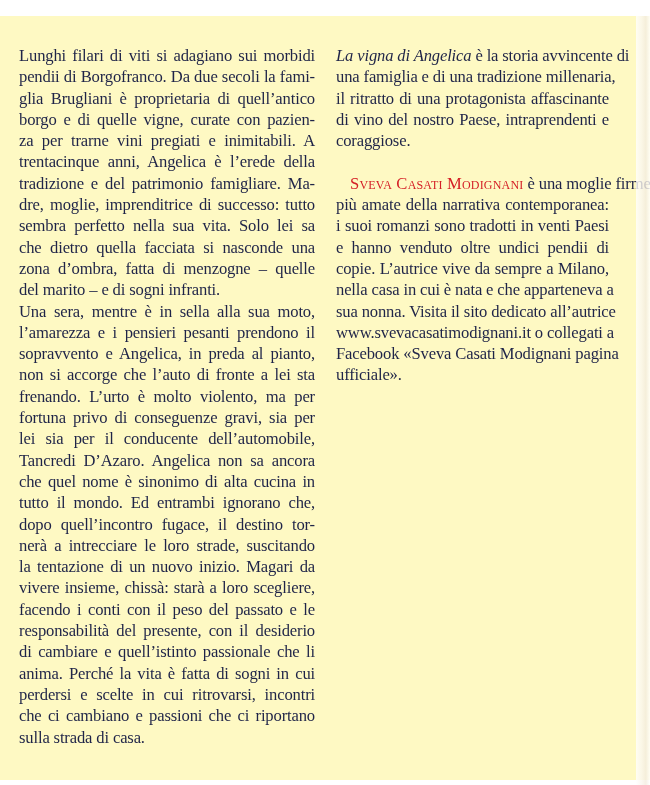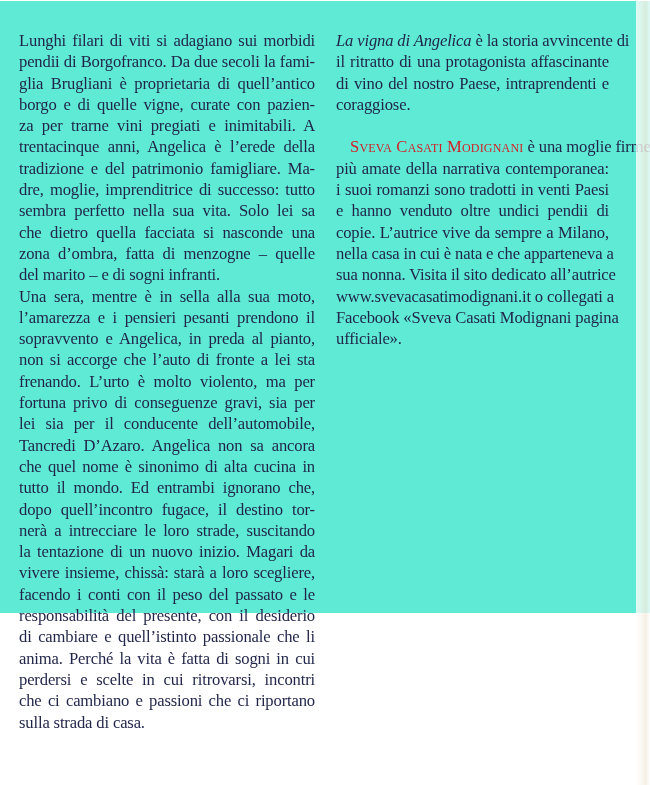--- a/index.html
+++ b/index.html
@@ -10,23 +10,23 @@
     body {
       width: 650px;
       height: 785px;
       position: relative;
       overflow: hidden;
       font-family: "Liberation Serif", "DejaVu Serif", serif;
       color: #1f2448;
     }
     .page {
       position: absolute;
-      left: 0; top: 1px;
-      width: 650px; height: 612px;
-      background: #5eead4;
+      left: 0; top: 16px;
+      width: 650px; height: 764px;
+      background: #fef9c3;
     }
     .col {
       position: absolute;
       top: 29px;
       font-size: 16.6px;
       line-height: 21.3px;
       letter-spacing: -0.15px;
       word-spacing: 0px;
     }
     .col-left {
@@ -107,20 +107,21 @@
     <span class="line">di cambiare e quell’istinto passionale che li</span>
     <span class="line">anima. Perché la vita è fatta di sogni in cui</span>
     <span class="line">perdersi e scelte in cui ritrovarsi, incontri</span>
     <span class="line">che ci cambiano e passioni che ci riportano</span>
     <span class="line last">sulla strada di casa.</span>
   </div>
 
   <div class="col col-right">
     <div>
       <span class="line"><span class="title-italic">La vigna di Angelica</span><span> è la storia avvincente di</span></span>
+      <span class="line">una famiglia e di una tradizione millenaria,</span>
       <span class="line">il ritratto di una protagonista affascinante</span>
       <span class="line">di vino del nostro Paese, intraprendenti e</span>
       <span class="line last">coraggiose.</span>
     </div>
 
     <span class="gap"></span>
 
     <div>
       <span class="line"><span class="author-name">Sveva Casati Modignani</span><span> è una moglie firme</span></span>
       <span class="line">più amate della narrativa contemporanea:</span>

